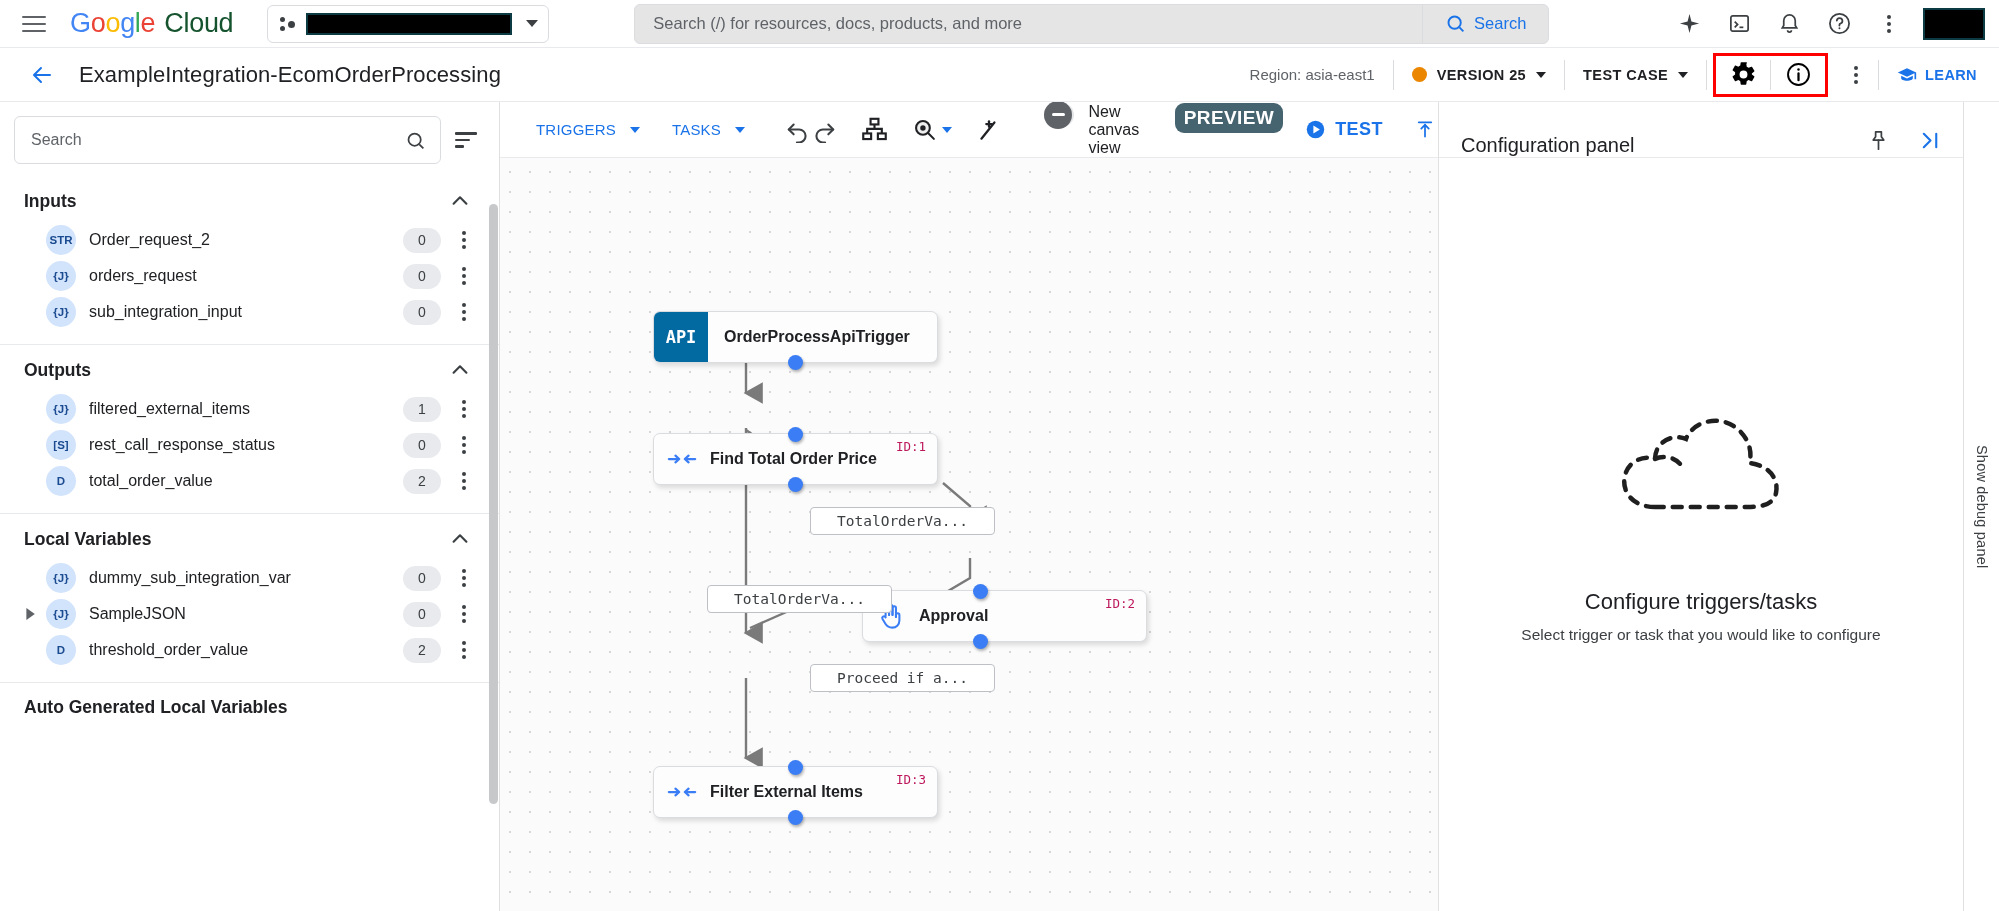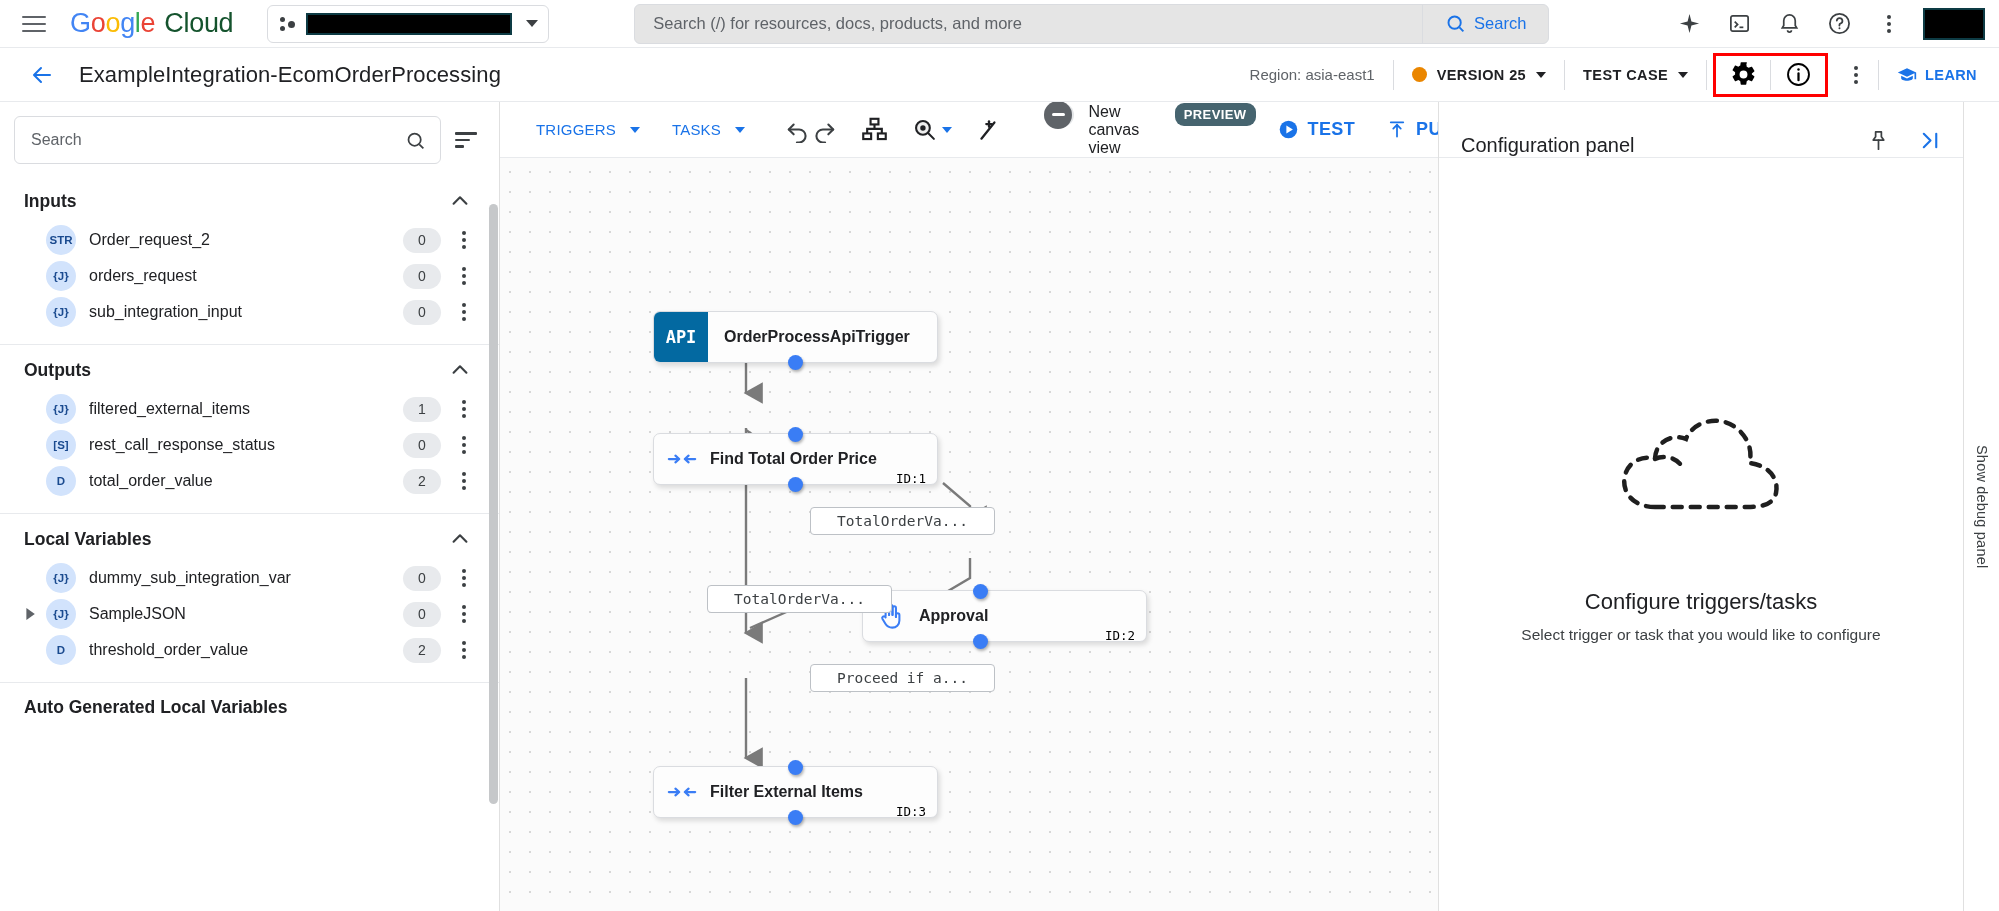--- a/index.html
+++ b/index.html
@@ -137,35 +137,35 @@
     border-top: 6px solid #1a73e8; }
   .tb-icon { width: 46px; height: 46px; display: flex; align-items: center; justify-content: center;
     color: #3c4043; cursor: pointer; }
   .tb-sep { width: 1px; height: 34px; background: #dadce0; margin: 0 12px; }
   .toggle { display: flex; align-items: flex-start; gap: 14px; padding: 0 6px 0 18px; }
   .toggle-sw { position: relative; width: 52px; height: 24px; background: #e4e6e8; border-radius: 12px; cursor: pointer; }
   .toggle-sw .knob { position: absolute; left: 0; top: -2px; width: 28px; height: 28px; border-radius: 50%;
     background: #5f6368; display: flex; align-items: center; justify-content: center; }
   .toggle-sw .knob::after { content: ''; width: 13px; height: 2.5px; background: #fff; border-radius: 2px; }
   .toggle-label { font-size: 16px; color: #202124; }
-  .preview-badge { background: #46646f; color: #fff; font-size: 13px; font-weight: 700;
+  .preview-badge { background: #46646f; color: #fff; font-size: 19px; font-weight: 700;
     padding: 4px 9px; border-radius: 9px; letter-spacing: .4px; }
   .tb-action { display: flex; align-items: flex-start; gap: 9px; color: #1a73e8; font-size: 18px;
     font-weight: 700; padding: 0 16px; cursor: pointer; letter-spacing: .4px; }
 
   
   .node { position: absolute; background: #fdfdfd; border: 1px solid #dadce0; border-radius: 7px;
     box-shadow: 2px 3px 5px rgba(0,0,0,.13); display: flex; align-items: center; cursor: pointer; }
   .node-api-badge { width: 54px; height: 100%; background: #0369a1; color: #fff; border-radius: 6px 0 0 6px;
     display: flex; align-items: center; justify-content: center; font-size: 17px; font-weight: 700;
     font-family: "DejaVu Sans Mono", monospace; }
   .node-icon { width: 56px; display: flex; align-items: center; justify-content: center; color: #3a7df5; }
   .node-label { font-size: 16px; font-weight: 700; color: #202124; }
-  .node-id { position: absolute; top: 5px; right: 11px; font-size: 12.5px; color: #000000;
-    font-family: "DejaVu Sans Mono", monospace; margin-top: 32px; }
+  .node-id { position: absolute; top: 5px; right: 11px; font-size: 12.5px; color: #be185d;
+    font-family: "DejaVu Sans Mono", monospace; }
   .port { position: absolute; width: 15px; height: 15px; border-radius: 50%; background: #3a7df5;
     box-shadow: 1px 2px 3px rgba(0,0,0,.3); }
   .edgelabel { position: absolute; background: #fff; border: 1px solid #bdc1c6; border-radius: 4px;
     height: 28px; display: flex; align-items: center; justify-content: center;
     font-size: 14.5px; color: #3c4043; font-family: "DejaVu Sans Mono", monospace; padding: 0 8px; }
 
   
   .confpanel { width: 525px; min-width: 525px; background: #fff; border-left: 1px solid #e0e0e0;
     display: flex; flex-direction: column; }
   .cp-head { height: 56px; min-height:56px; display: flex; align-items: flex-end; padding: 0 16px 0 22px;

